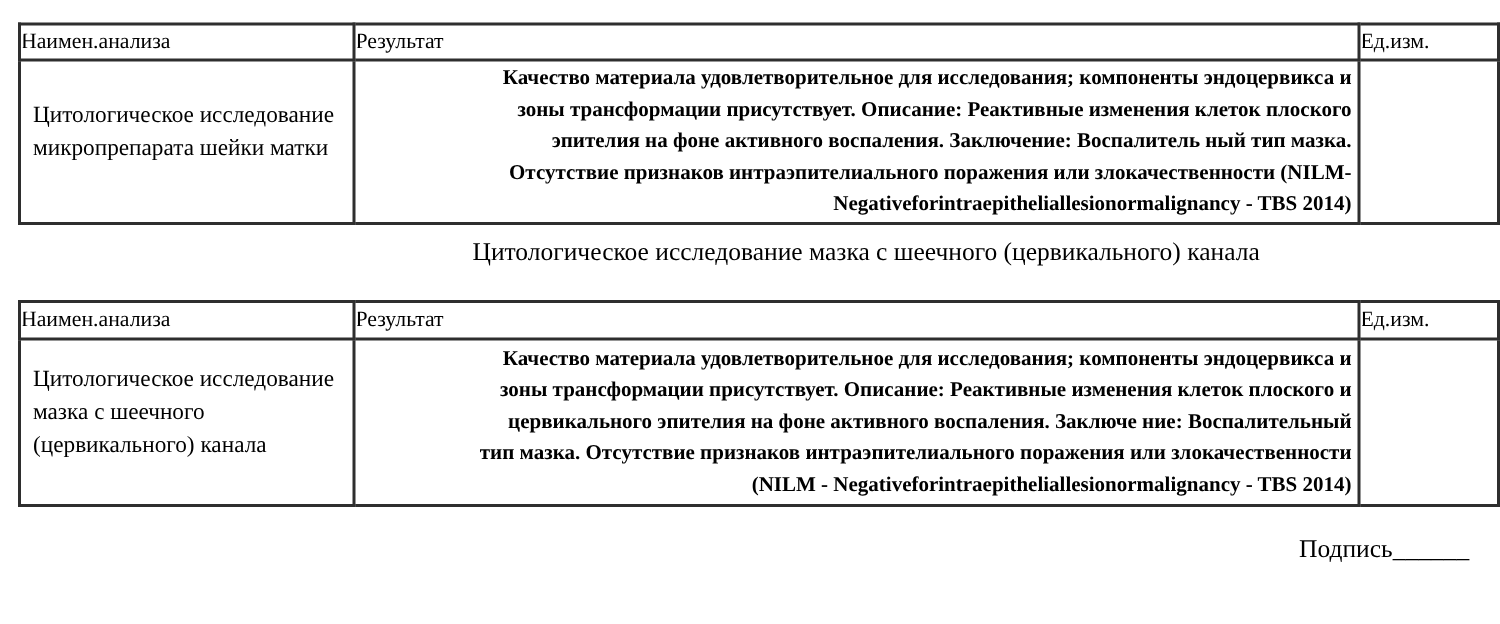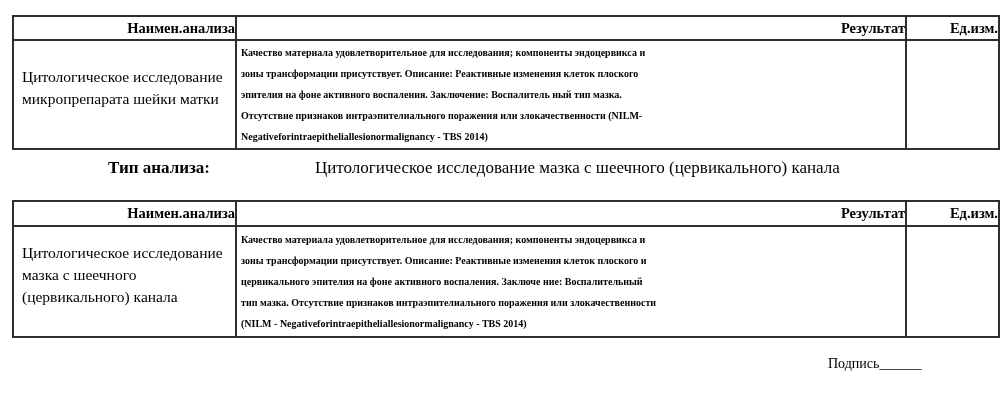--- a/index.html
+++ b/index.html
@@ -20,63 +20,64 @@
     table-layout:fixed;
   }
   .t1{top:15px;}
   .t2{top:200px;}
   .t th,.t td{
     border:2px solid #2e2e2e;
     padding:0;
     overflow:hidden;
   }
   .t th{
-    font-weight:bold;
+    font-weight:normal;
     font-size:14.5px;
-    text-align:right;
+    text-align:left;
     vertical-align:middle;
+    border-radius:10px;
   }
   .t1 thead tr{height:24px;}
   .t1 tbody tr{height:109px;}
   .t2 thead tr{height:25px;}
   .t2 tbody tr{height:111px;}
   td.name{
     font-size:15.5px;
     line-height:22px;
     padding:0 4px 14px 8px;
     text-align:left;
     vertical-align:middle;
     white-space:pre-line;
   }
   td.result{
     font-weight:bold;
-    font-size:10px;
+    font-size:14px;
     line-height:21px;
-    text-align:left;
+    text-align:right;
     vertical-align:middle;
     white-space:pre-line;
     padding:0 4px;
   }
   td.unit{vertical-align:middle;}
   .analysis-type{
     position:absolute;
     top:156px;
     left:0;
     width:100%;
     height:24px;
     font-size:17px;
     line-height:24px;
   }
   .at-label{position:absolute;left:108px;font-weight:bold;}
   .at-value{position:absolute;left:315px;}
   .signature{
     position:absolute;
     top:356px;
-    left:828px;
-    font-size:14px;
+    left:866px;
+    font-size:17px;
     white-space:nowrap;
   }
 </style>
 </head>
 <body>
 
 <div class="page">
 
   <table class="t t1">
     <colgroup>
@@ -99,21 +100,20 @@
 зоны трансформации присутствует. Описание: Реактивные изменения клеток плоского
 эпителия на фоне активного воспаления. Заключение: Воспалитель ный тип мазка.
 Отсутствие признаков интраэпителиального поражения или злокачественности (NILM-
 Negativeforintraepitheliallesionormalignancy - TBS 2014)</td>
         <td class="unit"></td>
       </tr>
     </tbody>
   </table>
 
   <div class="analysis-type">
-    <span class="at-label">Тип анализа:</span>
     <span class="at-value">Цитологическое исследование мазка с шеечного (цервикального) канала</span>
   </div>
 
   <table class="t t2">
     <colgroup>
       <col style="width:223px">
       <col style="width:670px">
       <col style="width:93px">
     </colgroup>
     <thead>

